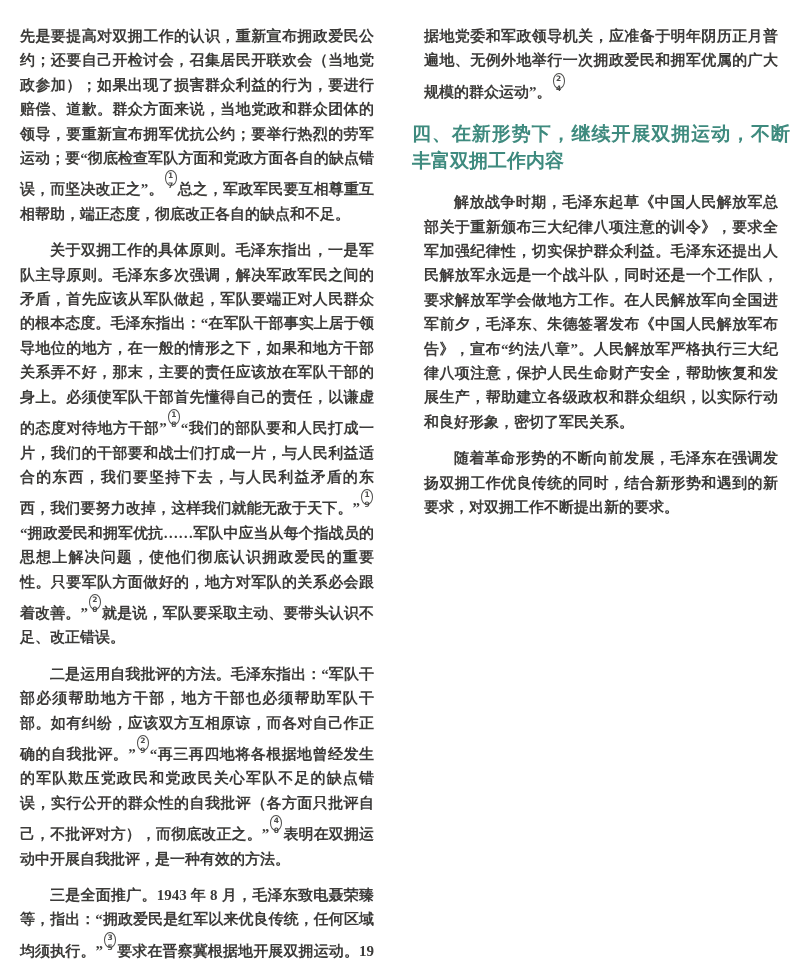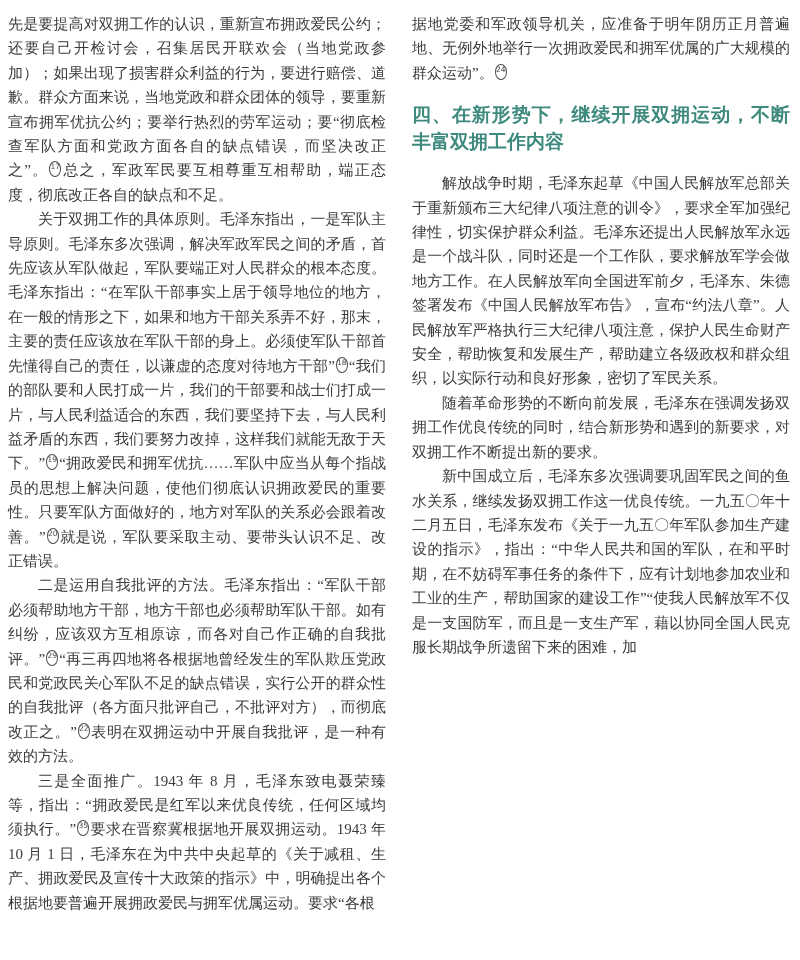--- a/index.html
+++ b/index.html
@@ -20,28 +20,29 @@
     padding: 12px 10px 0 8px;
     display: flex;
     gap: 26px;
     background: #ffffff;
   }
   .col {
     width: 378px;
     flex: 0 0 378px;
   }
   p.body-p {
-    margin: 0;
+    margin: 12px;
     font-size: 15px;
     line-height: 24.4px;
     color: #3c3b39;
     text-align: justify;
     text-justify: inter-ideograph;
     word-break: break-all;
     font-family: "Liberation Serif", "DejaVu Serif", serif;
+    font-weight: bold;
   }
   p.body-p.indent {
     text-indent: 2em;
   }
   h2.sec-heading {
     margin: 16px 0 16px 0;
     font-family: "Liberation Sans", "DejaVu Sans", sans-serif;
     font-weight: bold;
     font-size: 19px;
     line-height: 27px;
@@ -65,23 +66,22 @@
     font-family: "DejaVu Sans", sans-serif;
   }
 </style>
 </head>
 <body style="background: rgb(255, 255, 255);">
 
 <div class="page">
   <div class="col" id="col-left">
       <p class="body-p">先是要提高对双拥工作的认识，重新宣布拥政爱民公约；还要自己开检讨会，召集居民开联欢会（当地党政参加）；如果出现了损害群众利益的行为，要进行赔偿、道歉。群众方面来说，当地党政和群众团体的领导，要重新宣布拥军优抗公约；要举行热烈的劳军运动；要“彻底检查军队方面和党政方面各自的缺点错误，而坚决改正之”。<sup class="fn">17</sup>总之，军政军民要互相尊重互相帮助，端正态度，彻底改正各自的缺点和不足。</p>
       <p class="body-p indent">关于双拥工作的具体原则。毛泽东指出，一是军队主导原则。毛泽东多次强调，解决军政军民之间的矛盾，首先应该从军队做起，军队要端正对人民群众的根本态度。毛泽东指出：“在军队干部事实上居于领导地位的地方，在一般的情形之下，如果和地方干部关系弄不好，那末，主要的责任应该放在军队干部的身上。必须使军队干部首先懂得自己的责任，以谦虚的态度对待地方干部”<sup class="fn">18</sup>“我们的部队要和人民打成一片，我们的干部要和战士们打成一片，与人民利益适合的东西，我们要坚持下去，与人民利益矛盾的东西，我们要努力改掉，这样我们就能无敌于天下。”<sup class="fn">19</sup>“拥政爱民和拥军优抗……军队中应当从每个指战员的思想上解决问题，使他们彻底认识拥政爱民的重要性。只要军队方面做好的，地方对军队的关系必会跟着改善。”<sup class="fn">20</sup>就是说，军队要采取主动、要带头认识不足、改正错误。</p>
-      <p class="body-p indent">二是运用自我批评的方法。毛泽东指出：“军队干部必须帮助地方干部，地方干部也必须帮助军队干部。如有纠纷，应该双方互相原谅，而各对自己作正确的自我批评。”<sup class="fn">29</sup>“再三再四地将各根据地曾经发生的军队欺压党政民和党政民关心军队不足的缺点错误，实行公开的群众性的自我批评（各方面只批评自己，不批评对方），而彻底改正之。”<sup class="fn">22</sup>表明在双拥运动中开展自我批评，是一种有效的方法。</p>
+      <p class="body-p indent">二是运用自我批评的方法。毛泽东指出：“军队干部必须帮助地方干部，地方干部也必须帮助军队干部。如有纠纷，应该双方互相原谅，而各对自己作正确的自我批评。”<sup class="fn">29</sup>“再三再四地将各根据地曾经发生的军队欺压党政民和党政民关心军队不足的缺点错误，实行公开的群众性的自我批评（各方面只批评自己，不批评对方），而彻底改正之。”<sup class="fn">40</sup>表明在双拥运动中开展自我批评，是一种有效的方法。</p>
       <p class="body-p indent">三是全面推广。1943 年 8 月，毛泽东致电聂荣臻等，指出：“拥政爱民是红军以来优良传统，任何区域均须执行。”<sup class="fn">35</sup>要求在晋察冀根据地开展双拥运动。1943 年 10 月 1 日，毛泽东在为中共中央起草的《关于减租、生产、拥政爱民及宣传十大政策的指示》中，明确提出各个根据地要普遍开展拥政爱民与拥军优属运动。要求“各根</p>
     </div>
   <div class="col" id="col-right">
       <p class="body-p">据地党委和军政领导机关，应准备于明年阴历正月普遍地、无例外地举行一次拥政爱民和拥军优属的广大规模的群众运动”。<sup class="fn">24</sup></p>
       <h2 class="sec-heading">四、在新形势下，继续开展双拥运动，不断丰富双拥工作内容</h2>
       <p class="body-p indent">解放战争时期，毛泽东起草《中国人民解放军总部关于重新颁布三大纪律八项注意的训令》，要求全军加强纪律性，切实保护群众利益。毛泽东还提出人民解放军永远是一个战斗队，同时还是一个工作队，要求解放军学会做地方工作。在人民解放军向全国进军前夕，毛泽东、朱德签署发布《中国人民解放军布告》，宣布“约法八章”。人民解放军严格执行三大纪律八项注意，保护人民生命财产安全，帮助恢复和发展生产，帮助建立各级政权和群众组织，以实际行动和良好形象，密切了军民关系。</p>
       <p class="body-p indent">随着革命形势的不断向前发展，毛泽东在强调发扬双拥工作优良传统的同时，结合新形势和遇到的新要求，对双拥工作不断提出新的要求。</p>
-      <p class="body-p indent">新中国成立后，毛泽东多次强调要巩固军民之间的鱼水关系，继续发扬双拥工作这一优良传统。一九五〇年十二月五日，毛泽东发布《关于一九五〇年军队参加生产建设的指示》，指出：“中华人民共和国的军队，在和平时期，在不妨碍军事任务的条件下，应有计划地参加农业和工业的生产，帮助国家的建设工作”“使我人民解放军不仅是一支国防军，而且是一支生产军，藉以协同全国人民克服长期战争所遗留下来的困难，加</p>
     </div>
 </div>
 
 </body></html>

